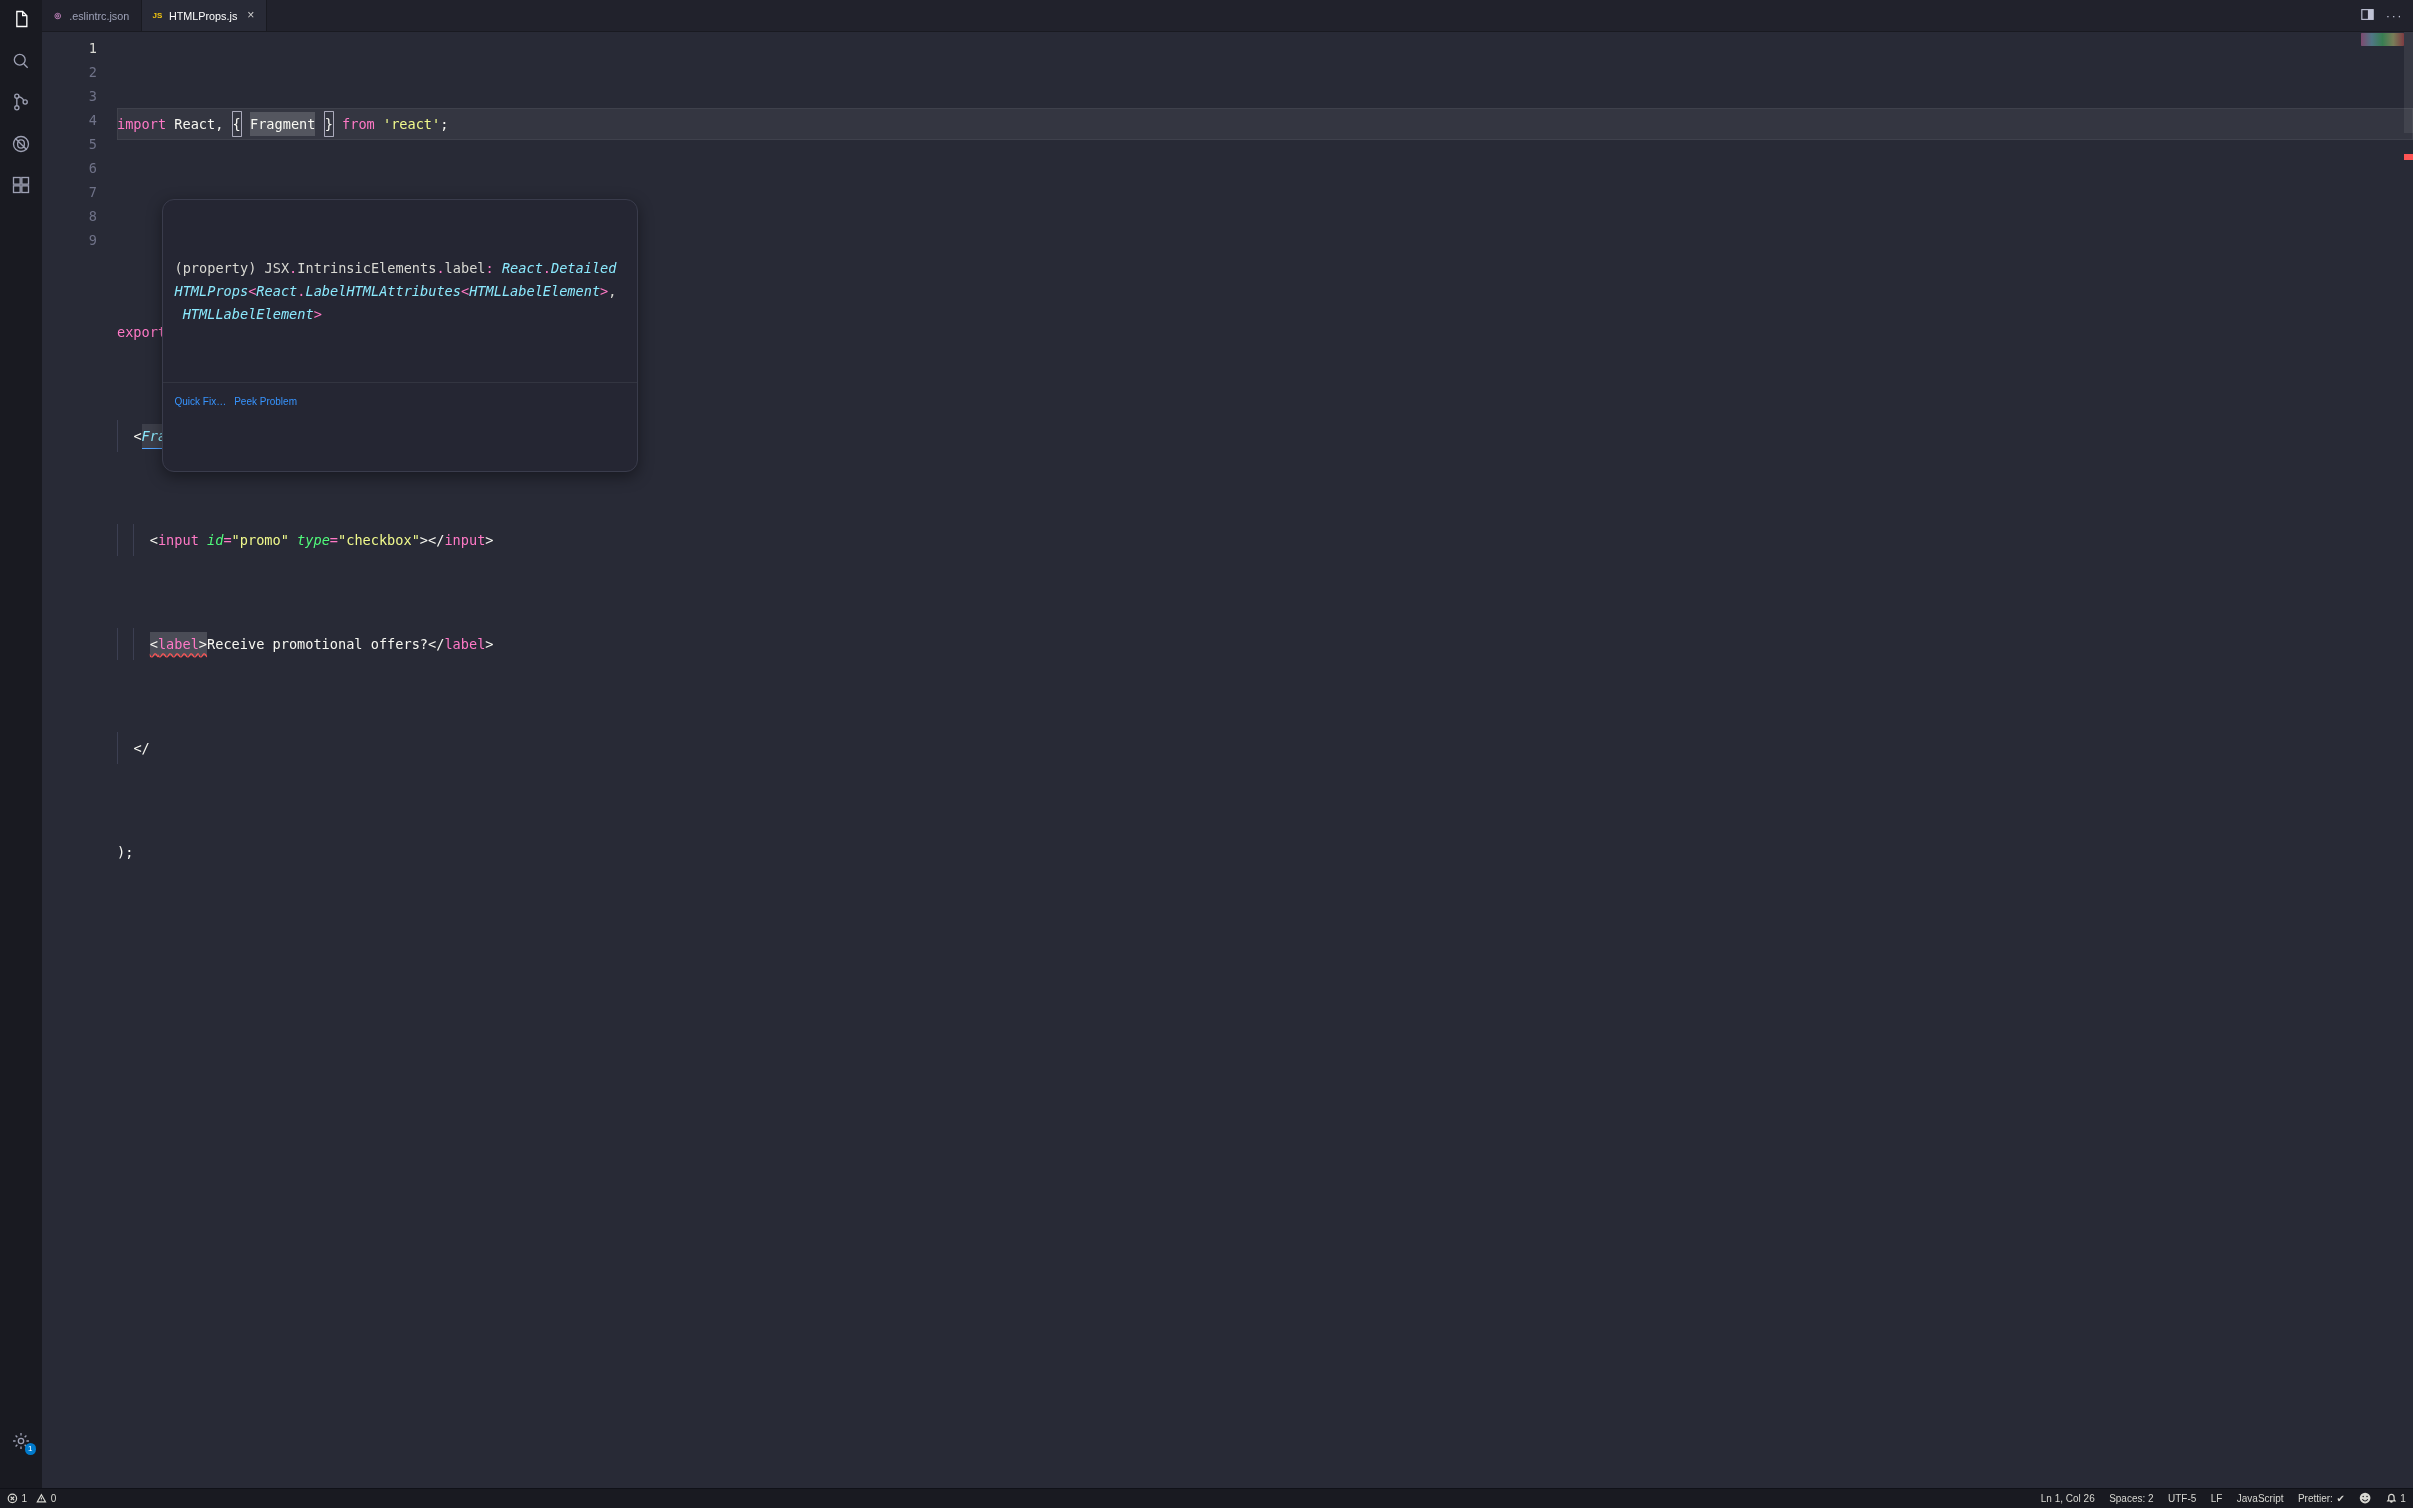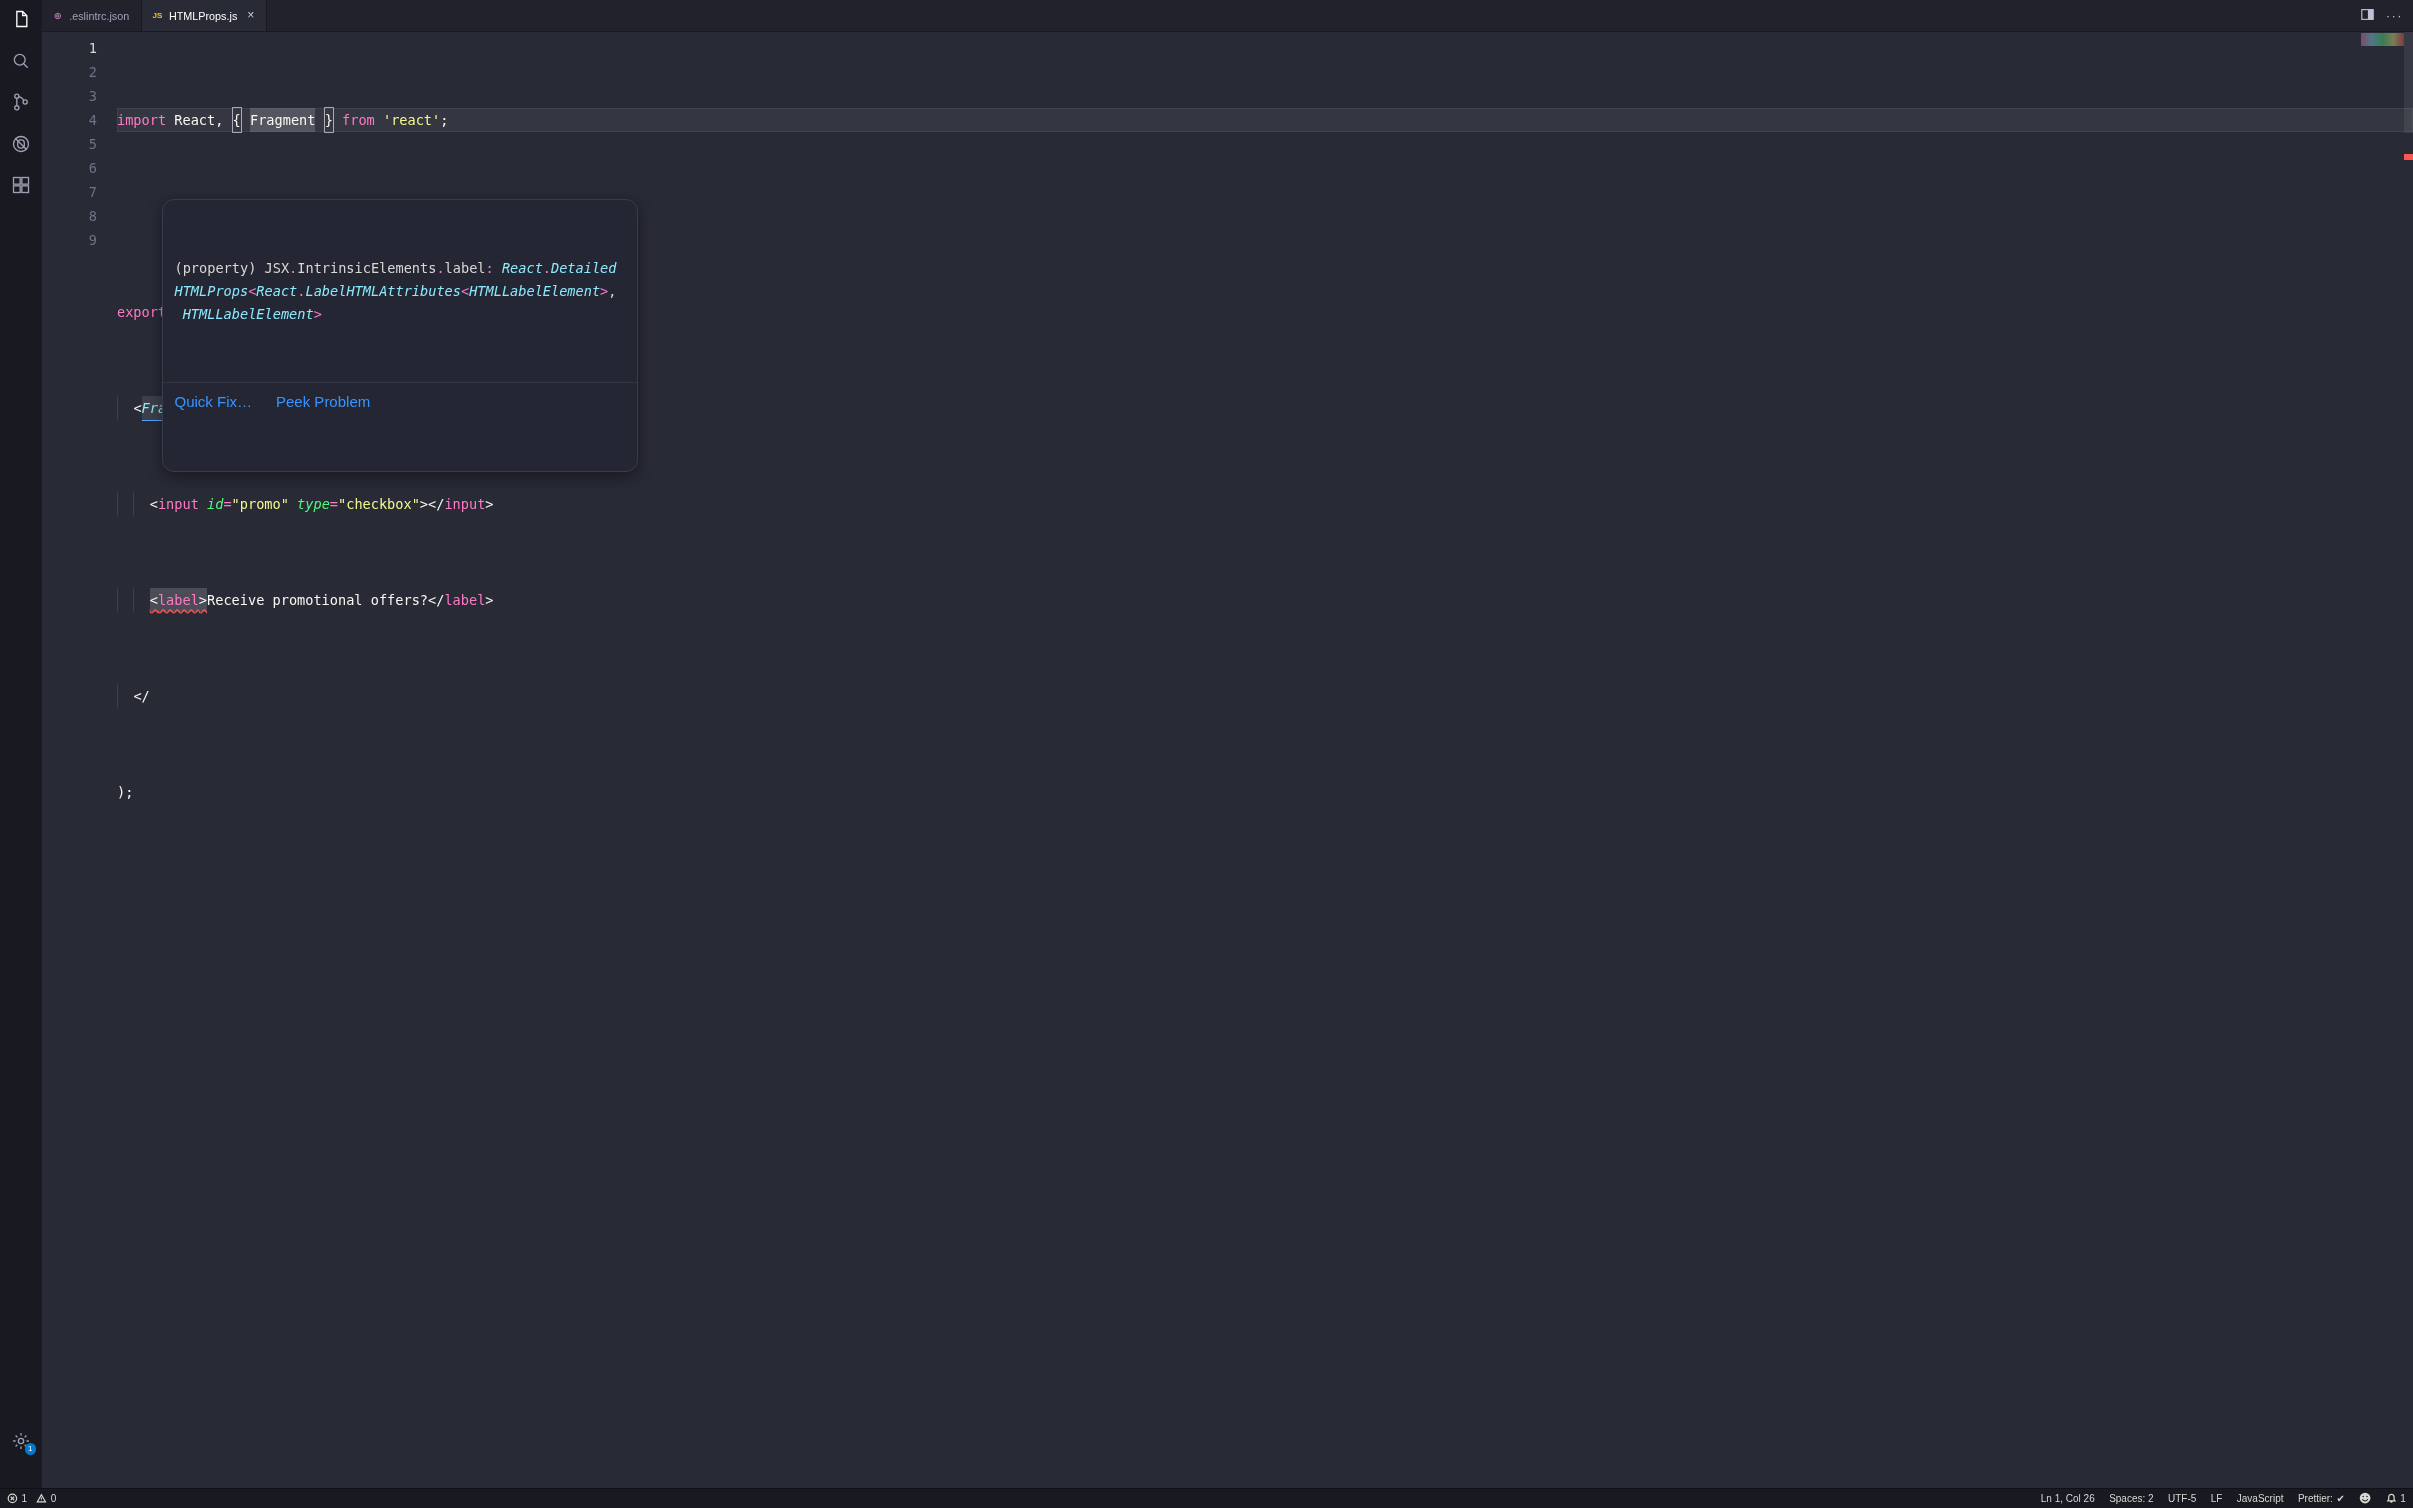--- a/index.html
+++ b/index.html
@@ -78,21 +78,21 @@
   .tabbar .spacer{flex:1;}
   .tabbar .actions{display:flex;align-items:center;gap:11.5px;padding:0 10px;color:#bfc2d4;}
   .tabbar .actions svg{width:13px;height:13px;fill:currentColor;}
 
   
   .code-wrap{flex:1;display:flex;font-family:"SFMono-Regular",Menlo,Consolas,monospace;font-size:13.6px;line-height:24px;background:var(--panel);position:relative;min-height:0;}
   .gutter{width:75px;text-align:right;padding:4.3px 20px 0 0;color:var(--gutter);user-select:none;}
   .gutter div{height:24px;}
   .gutter .current{color:#d8d8d2;}
   .code{padding:4.3px 0 0 0;position:relative;flex:1;color:var(--white);white-space:pre;min-width:0;}
-  .code .line{height:24px;display:flex;align-items:center;position:relative;}
+  .code .line{height:32px;display:flex;align-items:center;position:relative;}
   .code .line.highlight{background:rgba(255,255,255,0.06);box-shadow:inset 0 0 0 0.7px rgba(255,255,255,0.08);}
   .indent-guide{position:absolute;left:0;top:0;bottom:0;border-left:0.7px solid #3c3f52;}
   .tk-pink{color:var(--pink);}
   .tk-cyan-i{color:var(--cyan);font-style:italic;}
   .tk-green-i{color:var(--green);font-style:italic;}
   .tk-yellow{color:var(--yellow);}
   .tk-white{color:var(--white);}
   .underline-link{border-bottom:0.7px solid #50a3ff;}
   .underline-err{text-decoration-line:underline;text-decoration-style:wavy;text-decoration-color:var(--red);text-underline-offset:2.9px;}
   .sel{background:rgba(255,255,255,0.16);}
@@ -103,21 +103,21 @@
   .hover-tip{
     position:absolute;left:45px;top:167px;width:476px;
     background:var(--tooltip-bg);border:0.7px solid #3a3c4c;border-radius:12px;
     font-family:"SFMono-Regular",Menlo,Consolas,monospace;font-size:13.6px;
     box-shadow:0 4.3px 14.4px rgba(0,0,0,.4);
     color:#d8d8d2;
   }
   .hover-tip .sec{padding:8.6px 11.5px;}
   .hover-tip .sep{border-top:0.7px solid var(--tooltip-sep);}
   .hover-tip .tk-gray{color:#6f7288;}
-  .hover-tip .links{padding:7.2px 11.5px 8.6px;display:flex;gap:24px;font-family:-apple-system,BlinkMacSystemFont,sans-serif;font-size:15px;}
+  .hover-tip .links{padding:7.2px 11.5px 8.6px;display:flex;gap:8px;font-family:-apple-system,BlinkMacSystemFont,sans-serif;font-size:10px;}
   .hover-tip .links span{color:var(--link);cursor:pointer;}
   .white-space-wrap{white-space:pre-wrap;line-height:23px;}
 
   
   .minimap{position:absolute;right:8.6px;top:1.4px;width:43px;height:13px;background:linear-gradient(90deg,#ff79c6,#8be9fd,#50fa7b,#f1fa8c,#ff5555);opacity:.4;border-radius:0.7px;}
   .scroll-thumb{position:absolute;right:0;top:0;width:8.6px;height:101px;background:rgba(255,255,255,.07);}
   .err-marker{position:absolute;right:0;top:122px;width:8.6px;height:5.7px;background:var(--red);}
 
   
   .statusbar{

